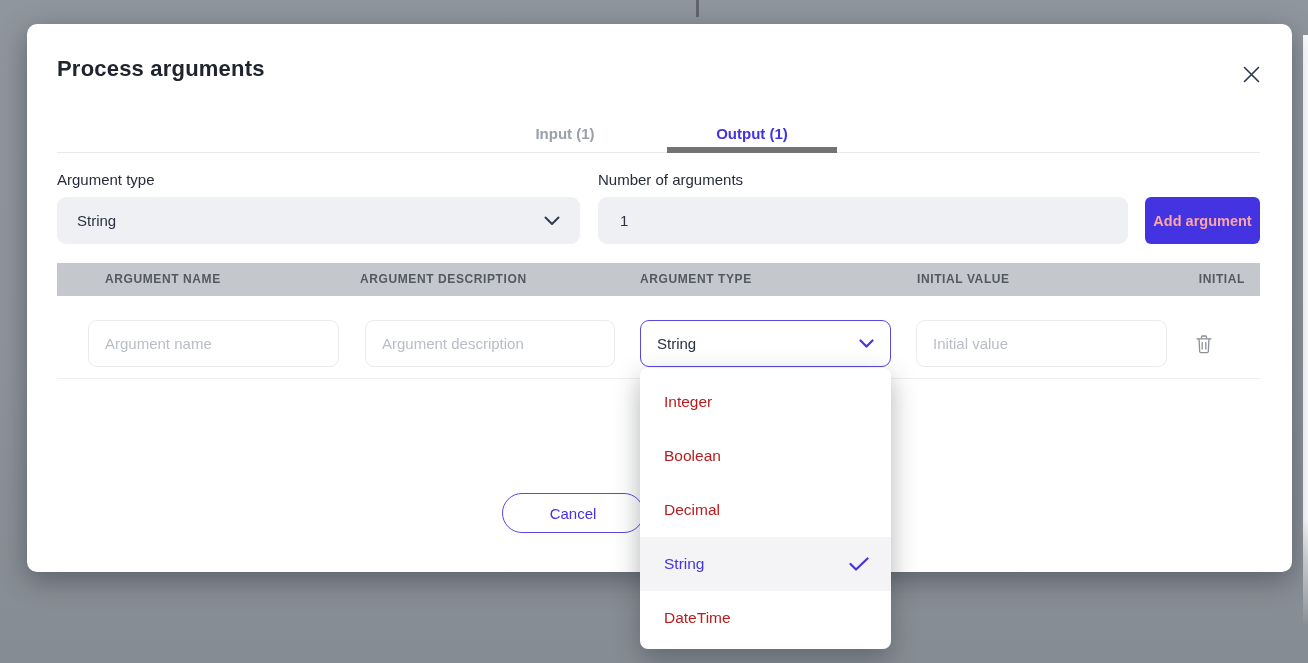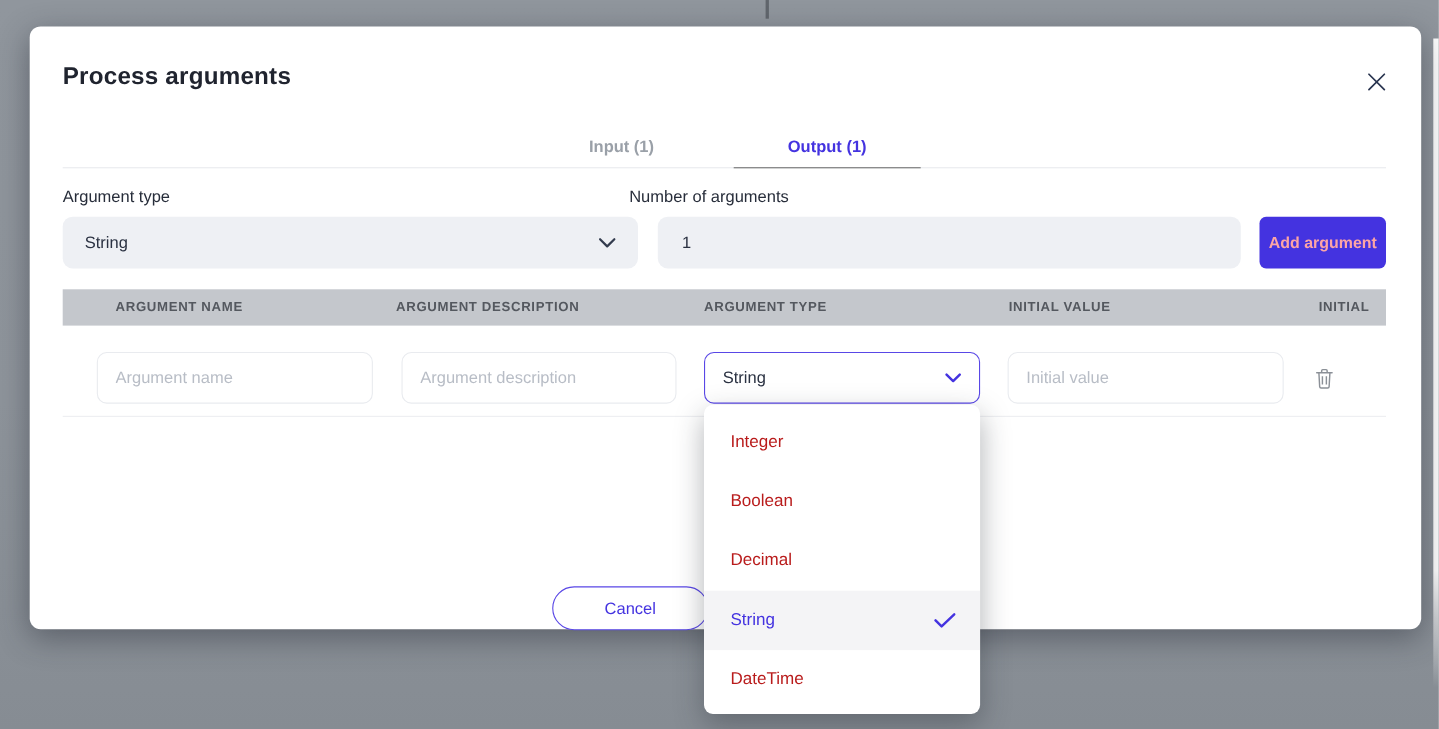--- a/index.html
+++ b/index.html
@@ -25,26 +25,26 @@
     color: #20242f; letter-spacing: 0.2px; }
 
   .close-btn { position: absolute; left: 1208px; top: 34px; width: 32px; height: 32px;
     display: flex; align-items: center; justify-content: center; cursor: pointer; background: none; border: none; }
 
   
   .tabs { position: absolute; left: 30px; top: 94px; width: 1203px; height: 35px;
     display: flex; justify-content: center; border-bottom: 1px solid #e9eaee; gap: 17px; }
   .tab { width: 170px; text-align: center; font-size: 15px; font-weight: 700;
     color: #9aa0a8; padding-top: 7px; height: 35px; cursor: pointer; }
-  .tab.active { color: #4433e0; border-bottom: 1px solid #737373; }
+  .tab.active { color: #4433e0; border-bottom: 6px solid #737373; }
 
   
   .field-label { position: absolute; font-size: 15px; color: #272d3a; }
   .lbl-argtype { left: 30px; top: 147px; }
-  .lbl-numargs { left: 545px; top: 147px; }
+  .lbl-numargs { left: 571px; top: 147px; }
 
   .soft-field { position: absolute; top: 173px; height: 47px; background: #eef0f4;
     border: none; border-radius: 9px; font-size: 15px; color: #2b3242; }
   .select-top { left: 30px; width: 523px; display: flex; align-items: center;
     padding: 0 20px; cursor: pointer; }
   .select-top .chev { margin-left: auto; }
   .input-num { left: 571px; width: 530px; padding: 0 22px; font-family: "Liberation Sans", sans-serif; }
 
   .add-btn { position: absolute; left: 1118px; top: 173px; width: 115px; height: 47px;
     background: #4433e0; color: #fca5a5; font-size: 14.5px; font-weight: 700;
@@ -76,21 +76,21 @@
   .select-row .chev { margin-left: auto; }
 
   .trash-btn { position: absolute; left: 1163px; top: 306px; width: 28px; height: 28px;
     background: none; border: none; display: flex; align-items: center; justify-content: center; cursor: pointer; }
 
   .row-divider { position: absolute; left: 30px; top: 354px; width: 1203px; height: 1px; background: #edeef1; }
 
   
   .cancel-btn { position: absolute; left: 475px; top: 469px; width: 142px; height: 40px;
     background: #ffffff; border: 1px solid #5947e6; border-radius: 20px;
-    color: #4433e0; font-size: 15px; cursor: pointer; font-family: "Liberation Sans", sans-serif; margin-top: 40px; }
+    color: #4433e0; font-size: 15px; cursor: pointer; font-family: "Liberation Sans", sans-serif; }
 
   
   .dropdown { position: absolute; left: 640px; top: 368px; width: 251px; height: 281px;
     background: #ffffff; border-radius: 8px; box-shadow: 0 10px 26px rgba(35,40,50,0.35);
     padding: 7px 0; z-index: 5; overflow: hidden; }
   .dd-option { height: 54px; display: flex; align-items: center; padding: 0 22px 0 24px;
     font-size: 15.5px; color: #b91c1c; cursor: pointer; }
   .dd-option.selected { background: #f4f4f6; color: #4433e0; }
   .dd-option .check { margin-left: auto; }
 

